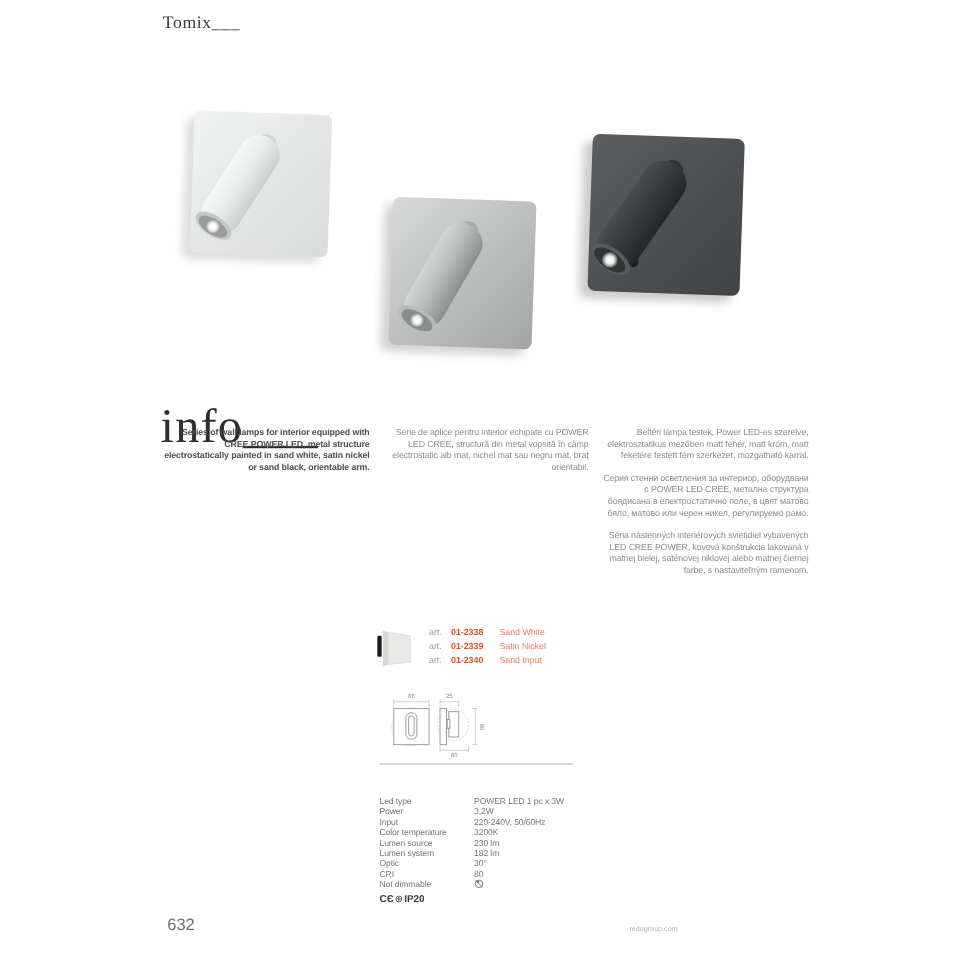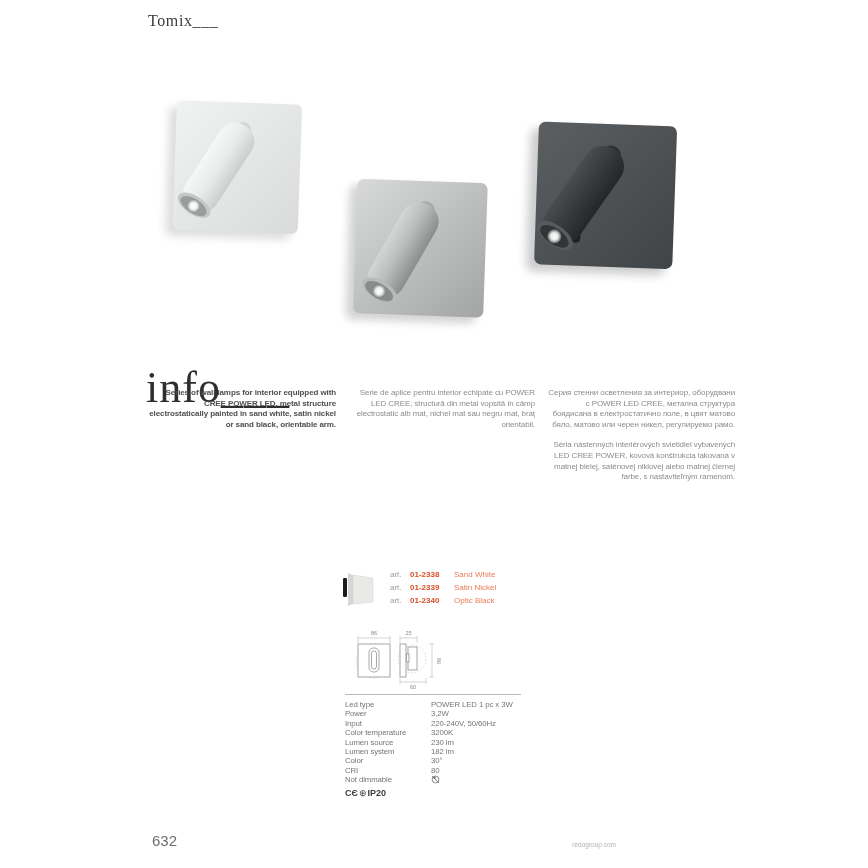--- a/index.html
+++ b/index.html
@@ -43,21 +43,21 @@
   .art-code   { color:var(--accent,#d94e26); font-weight:bold; width:44px; }
   .art-finish { color:var(--accent-light,#e87c55);text-align:center; }
 
   .dim-drawing { position:absolute; left:350px; top:618px; }
 
   .spec-rule {
     position:absolute; left:345px; top:694px; width:176px;
     border-top:1px solid #b8b8b8; height:0;
   }
   .spec-table {
-    position:absolute; left:345px; top:700px; width:210px;
+    position:absolute; left:345px; top:724px; width:210px;
     font-size:7.8px; line-height:9.4px; letter-spacing:-0.1px; color:#757575;
   }
   .spec-row { display:flex; align-items:flex-start; }
   .spec-label { width:86px; flex:0 0 86px; }
   .spec-value { flex:1; }
   .certs {
     margin-top:2px; display:flex; align-items:center; gap:1px;
     color:#3d3d3d; font-size:9px; font-weight:bold; letter-spacing:0;
   }
   .certs .ce { font-weight:bold; }
@@ -195,20 +195,21 @@
 
   <div class="product-title">info___</div>
 
   <div class="desc-col desc-en">
     <p>Series of wall lamps for interior equipped with CREE POWER LED, metal structure electrostatically painted in sand white, satin nickel or sand black, orientable arm.</p>
   </div>
   <div class="desc-col desc-c2">
     <p>Serie de aplice pentru interior echipate cu POWER LED CREE, structură din metal vopsită în câmp electrostatic alb mat, nichel mat sau negru mat, braţ orientabil.</p>
   </div>
   <div class="desc-col desc-c3">
+    <p>Beltéri lámpa testek, Power LED-es szerelve, elektrosztatikus mezőben matt fehér, matt króm, matt feketére festett fém szerkezet, mozgatható karral.</p>
     <p>Серия стенни осветления за интериор, оборудвани с POWER LED CREE, метална структура боядисана в електростатично поле, в цвят матово бяло, матово или черен никел, регулируемо рамо.</p>
     <p>Séria nástenných interiérových svietidiel vybavených LED CREE POWER, kovová konštrukcia lakovaná v matnej bielej, saténovej niklovej alebo matnej čiernej farbe, s nastaviteľným ramenom.</p>
   </div>
 
   <div class="articles">
     <svg class="thumb" width="34" height="36" viewBox="0 0 34 36" xmlns="http://www.w3.org/2000/svg">
       <rect x="1" y="7" width="4" height="19" rx="1.2" fill="#1c1c1c"></rect>
       <polygon points="6,2 11,4 11,33 6,35" fill="#d6d6d4"></polygon>
       <polygon points="11,4 31,7 31,31 11,33" fill="#e9e9e7" stroke="#d2d2d0" stroke-width="0.5"></polygon>
     </svg>
@@ -219,21 +220,21 @@
         <span class="art-finish">Sand White</span>
       </div>
       <div class="art-row">
         <span class="art-prefix">art.</span>
         <span class="art-code">01-2339</span>
         <span class="art-finish">Satin Nickel</span>
       </div>
       <div class="art-row">
         <span class="art-prefix">art.</span>
         <span class="art-code">01-2340</span>
-        <span class="art-finish">Optic Black</span>
+        <span class="art-finish">Sand Input</span>
       </div>
     </div>
   </div>
 
   <svg class="dim-drawing" width="92" height="72" viewBox="0 0 92 72" xmlns="http://www.w3.org/2000/svg">
     <g stroke="#c8c8c8" stroke-width="0.6" fill="none" stroke-dasharray="2,1.5">
       <circle cx="23" cy="43" r="17"></circle>
       <circle cx="62" cy="41" r="14"></circle>
     </g>
     <g stroke="#8f8f8f" stroke-width="0.8" fill="#ffffff">
@@ -287,21 +288,21 @@
     </div>
     <div class="spec-row">
       <span class="spec-label">Lumen source</span>
       <span class="spec-value">230 lm</span>
     </div>
     <div class="spec-row">
       <span class="spec-label">Lumen system</span>
       <span class="spec-value">182 lm</span>
     </div>
     <div class="spec-row">
-      <span class="spec-label">Color</span>
+      <span class="spec-label">Optic</span>
       <span class="spec-value">30°</span>
     </div>
     <div class="spec-row">
       <span class="spec-label">CRI</span>
       <span class="spec-value">80</span>
     </div>
     <div class="spec-row">
       <span class="spec-label">Not dimmable</span>
       <span class="spec-value">
         <svg width="9" height="9" viewBox="0 0 10 10" xmlns="http://www.w3.org/2000/svg">

